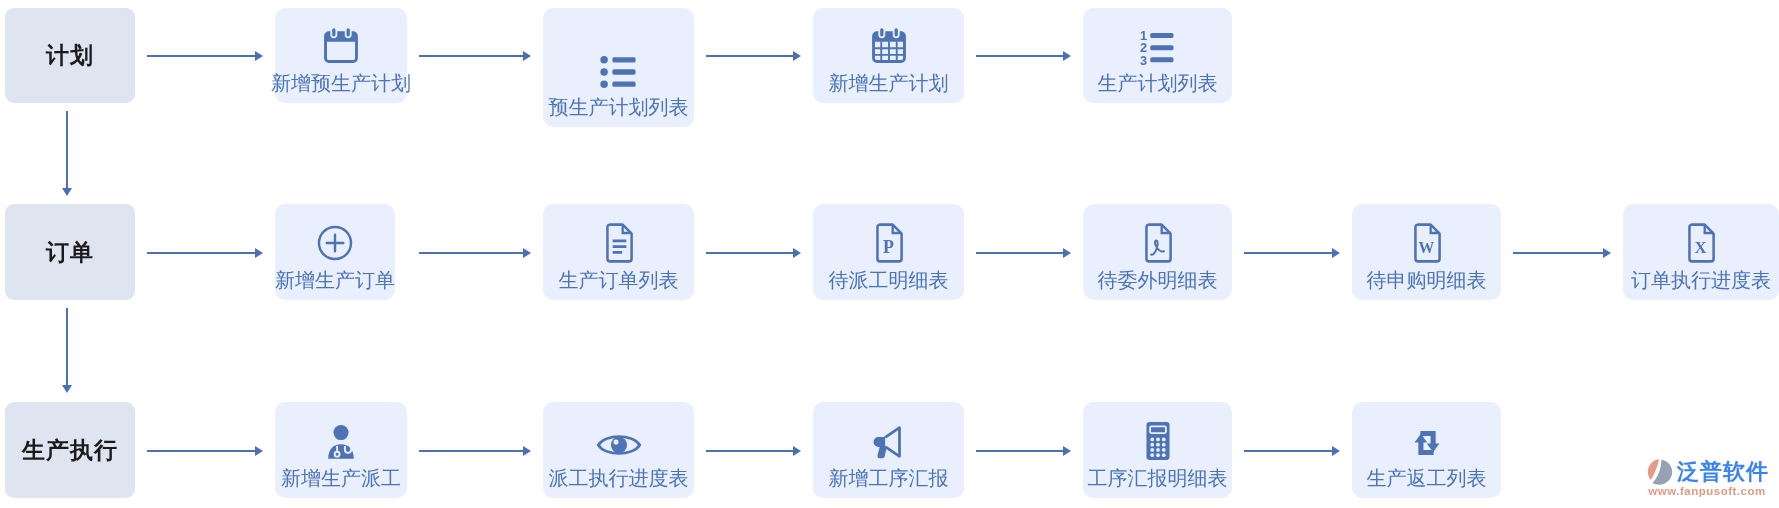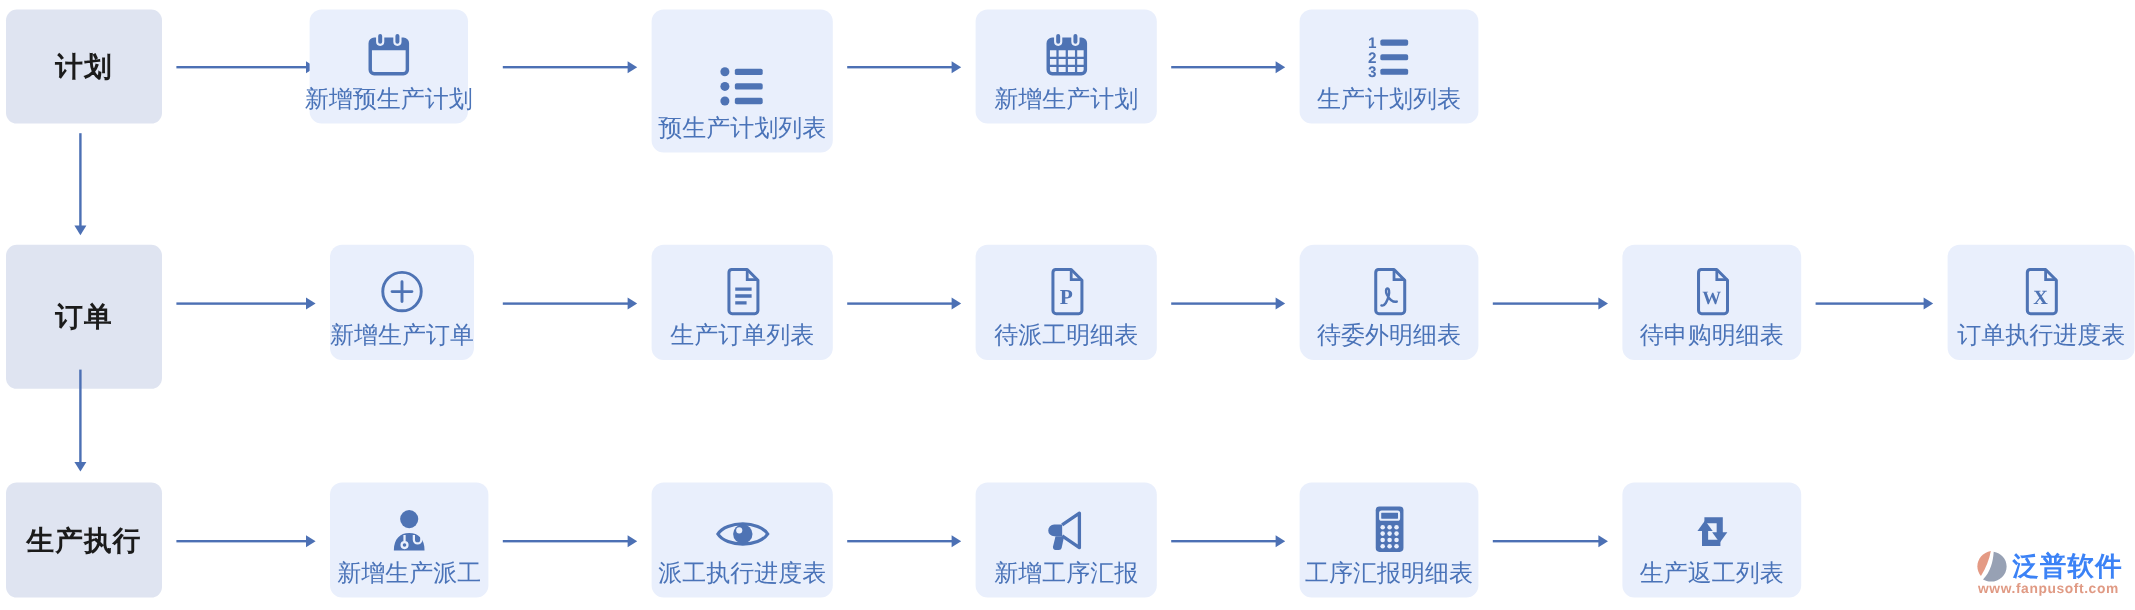--- a/index.html
+++ b/index.html
@@ -41,21 +41,21 @@
 <body>
 
 <div class="canvas">
 
   <div class="stage" style="left:5px;top:8px;">
     <span>计划</span>
   </div>
 
   <div class="harrow" style="left:147px;top:51px;width:116px;"></div>
 
-  <div class="node" style="left:258px;top:8px;width:132px;height:95px;">
+  <div class="node" style="left:275px;top:8px;width:132px;height:95px;">
     <div class="ic">
       <svg width="42" height="42" viewBox="0 0 38 38">
         <rect x="5" y="7" width="28" height="26" rx="3" fill="none" stroke="currentColor" stroke-width="2.6"></rect>
         <path d="M6.2 8.2h25.6a1.2 1.2 0 0 1 1.2 1.2v5.8H5V9.4a1.2 1.2 0 0 1 1.2-1.2z" fill="currentColor"></path>
         <rect x="10.2" y="2.2" width="4.6" height="9" rx="2.3" fill="currentColor" stroke="#e9effc" stroke-width="1.6"></rect>
         <rect x="23.2" y="2.2" width="4.6" height="9" rx="2.3" fill="currentColor" stroke="#e9effc" stroke-width="1.6"></rect>
       </svg>
     </div>
     <div class="lbl">新增预生产计划</div>
   </div>
@@ -102,21 +102,21 @@
         <rect x="12" y="3.4" width="21" height="4.6" rx="1.4" fill="currentColor"></rect>
         <rect x="12" y="14.4" width="21" height="4.6" rx="1.4" fill="currentColor"></rect>
         <rect x="12" y="25.4" width="21" height="4.6" rx="1.4" fill="currentColor"></rect>
       </svg>
     </div>
     <div class="lbl">生产计划列表</div>
   </div>
 
   <div class="varrow" style="left:62px;top:111px;height:85px;"></div>
 
-  <div class="stage" style="left:5px;top:204px;height:120px;">
+  <div class="stage" style="left:5px;top:204px;height:96px;">
     <span>订单</span>
   </div>
 
   <div class="harrow" style="left:147px;top:248px;width:116px;"></div>
 
   <div class="node" style="left:275px;top:204px;width:120px;font-family:Liberation Serif, serif;">
     <div class="ic">
       <svg width="42" height="42" viewBox="0 0 38 38">
         <circle cx="19" cy="19" r="14.5" fill="none" stroke="currentColor" stroke-width="2.2"></circle>
         <path d="M19 11.5v15M11.5 19h15" stroke="currentColor" stroke-width="2.2" stroke-linecap="round"></path>

